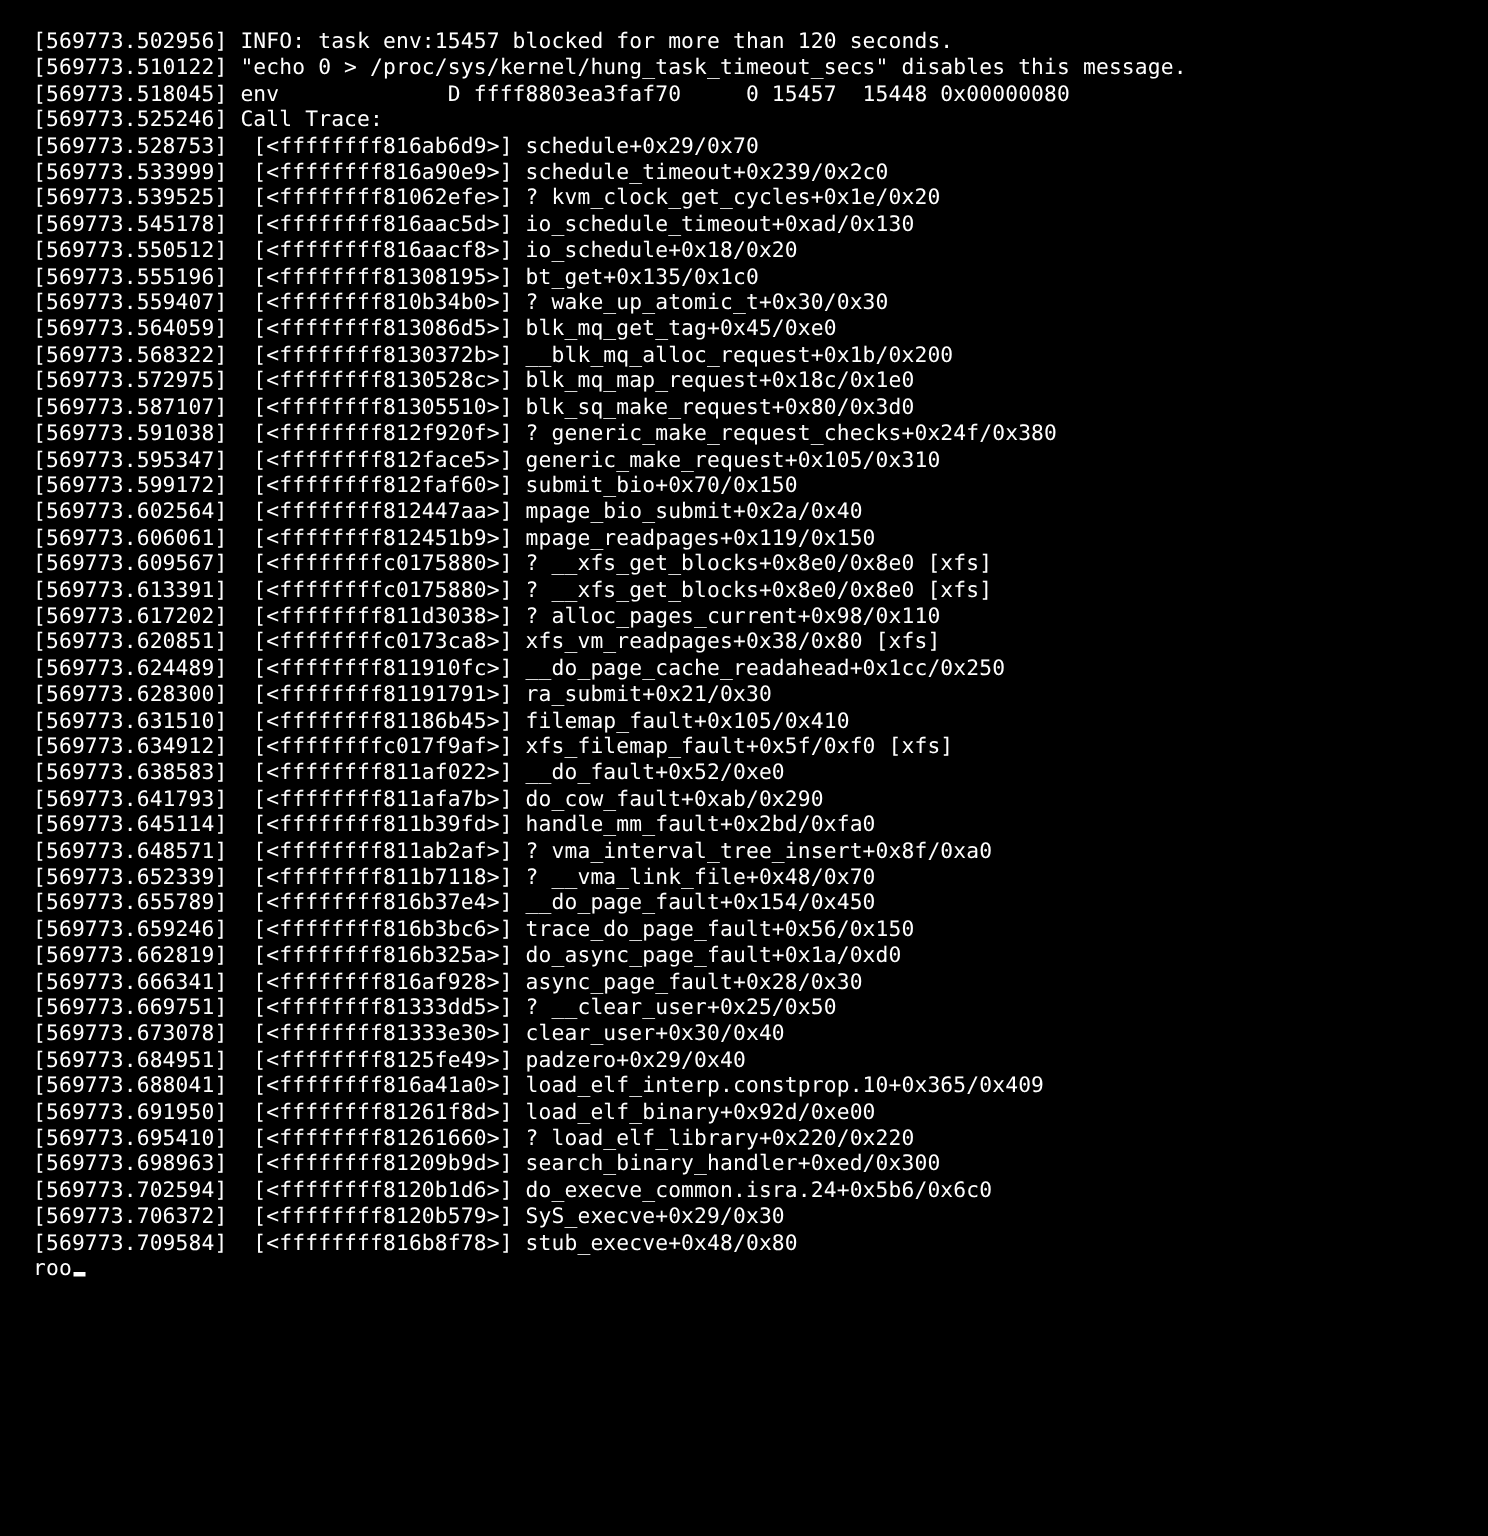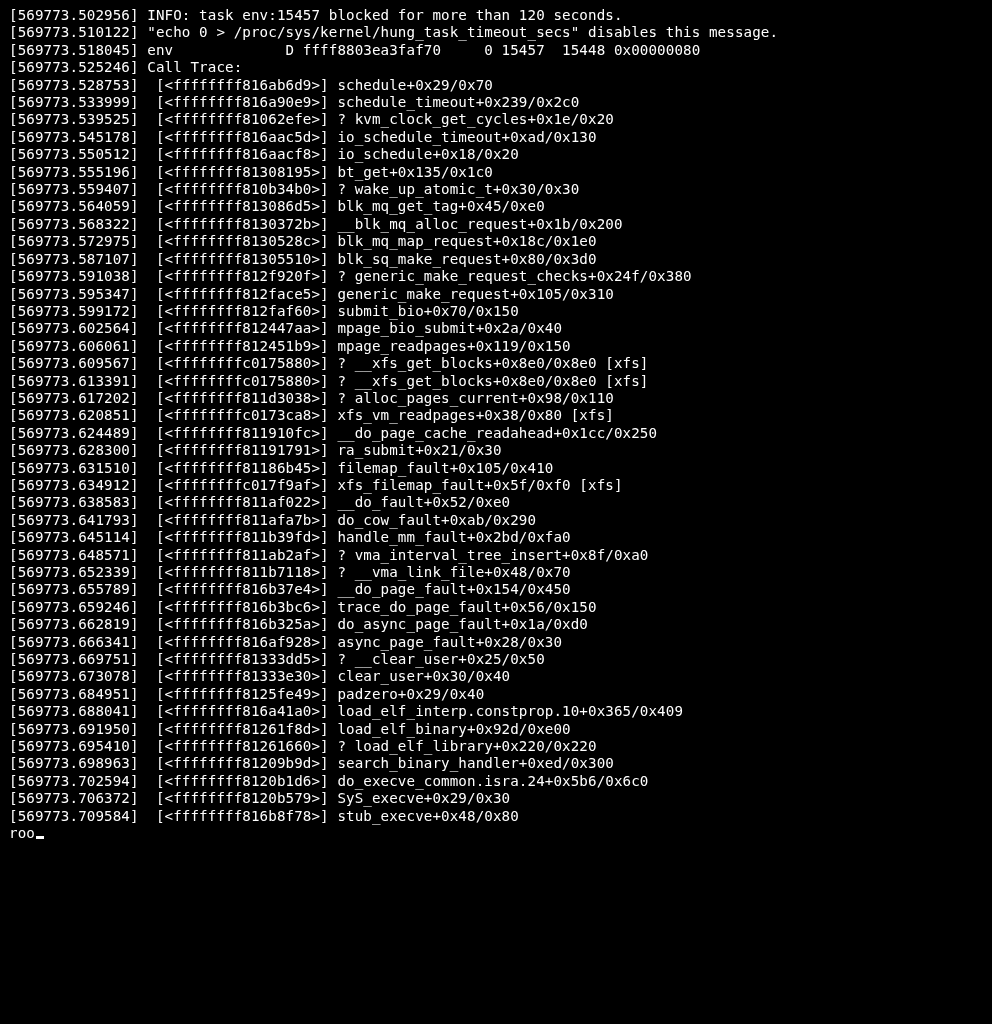--- a/index.html
+++ b/index.html
@@ -4,21 +4,21 @@
 <style>
   html, body {
     margin: 0;
     padding: 0;
     width: 992px;
     height: 1024px;
     background: #000000;
     overflow: hidden;
   }
   pre.terminal {
-    margin: 3px;
+    margin: 16px;
     padding: 4px 6px;
     font-family: "DejaVu Sans Mono", "Lucida Console", Consolas, monospace;
     font-size: 14.2px;
     line-height: 17.4px;
     color: #ffffff;
     white-space: pre;
     letter-spacing: 0.1px;
   }
   .cursor {
     display: inline-block;

